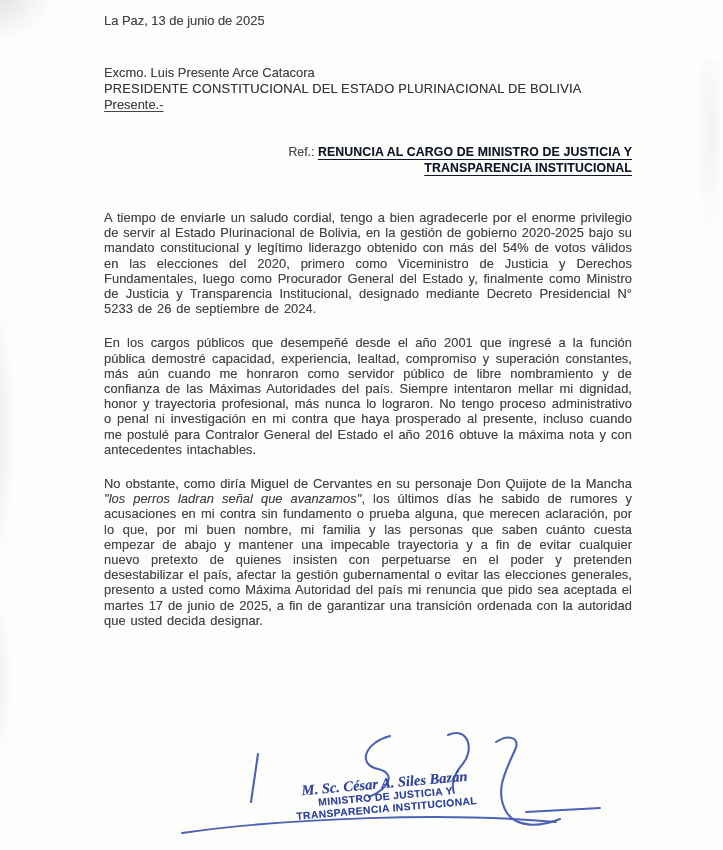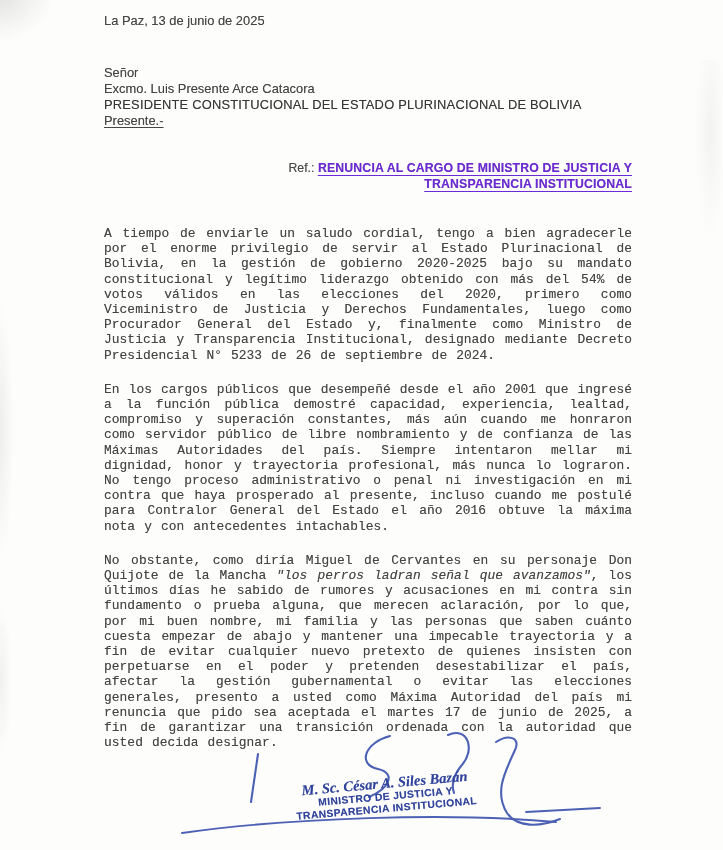--- a/index.html
+++ b/index.html
@@ -34,35 +34,34 @@
     margin-top: 31px;
     margin-left: auto;
     width: 430px;
     text-align: right;
     font-size: 12.3px;
     line-height: 16px;
     color: #4a4a4a;
   }
   .ref-subject {
     font-weight: bold;
-    color: #6d28d9;
+    color: #0f172a;
     text-decoration: underline;
     text-underline-offset: 2.5px;
     letter-spacing: 0.15px;
     margin-top: 36px;
   }
   .body-block { margin-top: 34px; }
   .body-block p {
     margin: 0 0 19px 0;
     font-size: 12.9px;
     line-height: 15.2px;
     text-align: justify;
     word-spacing: 1.2px;
     letter-spacing: 0.05px;
-    font-family: Liberation Mono, monospace;
   }
   .quote-italic { font-style: italic; }
   
   .signature-zone {
     position: absolute;
     left: 0; top: 0; width: 723px; height: 850px;
     pointer-events: none;
   }
   .sig-svg { position: absolute; left: 168px; top: 726px; overflow: visible; }
   .stamp {
@@ -109,21 +108,20 @@
   }
 </style>
 </head>
 <body>
 
 <div class="page">
 
   <p class="date-line">La Paz, 13 de junio de 2025</p>
 
   <div class="recipient">
-    <div>Señor</div>
     <div>Excmo. Luis Presente Arce Catacora</div>
     <div class="recipient-title">PRESIDENTE CONSTITUCIONAL DEL ESTADO PLURINACIONAL DE BOLIVIA</div>
     <div class="presente">Presente.-</div>
   </div>
 
   <div class="ref-block"><span>Ref.: </span><span class="ref-subject">RENUNCIA AL CARGO DE MINISTRO DE JUSTICIA Y TRANSPARENCIA INSTITUCIONAL</span></div>
 
   <div class="body-block">
     <p>A tiempo de enviarle un saludo cordial, tengo a bien agradecerle por el enorme privilegio de servir al Estado Plurinacional de Bolivia, en la gestión de gobierno 2020-2025 bajo su mandato constitucional y legítimo liderazgo obtenido con más del 54% de votos válidos en las elecciones del 2020, primero como Viceministro de Justicia y Derechos Fundamentales, luego como Procurador General del Estado y, finalmente como Ministro de Justicia y Transparencia Institucional, designado mediante Decreto Presidencial N° 5233 de 26 de septiembre de 2024.</p>
     <p>En los cargos públicos que desempeñé desde el año 2001 que ingresé a la función pública demostré capacidad, experiencia, lealtad, compromiso y superación constantes, más aún cuando me honraron como servidor público de libre nombramiento y de confianza de las Máximas Autoridades del país. Siempre intentaron mellar mi dignidad, honor y trayectoria profesional, más nunca lo lograron. No tengo proceso administrativo o penal ni investigación en mi contra que haya prosperado al presente, incluso cuando me postulé para Contralor General del Estado el año 2016 obtuve la máxima nota y con antecedentes intachables.</p>

